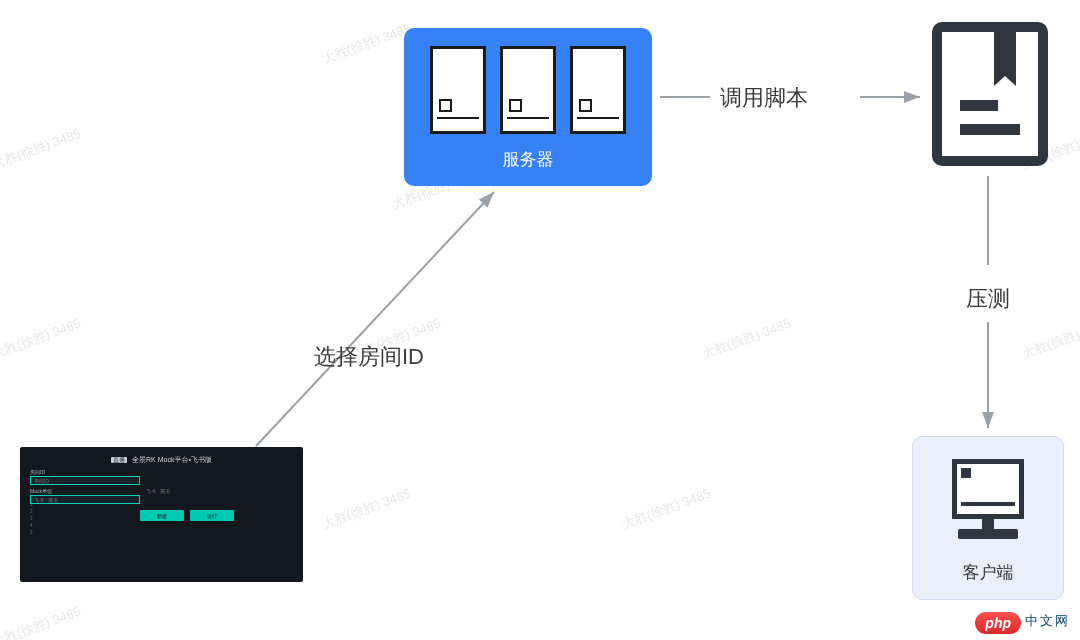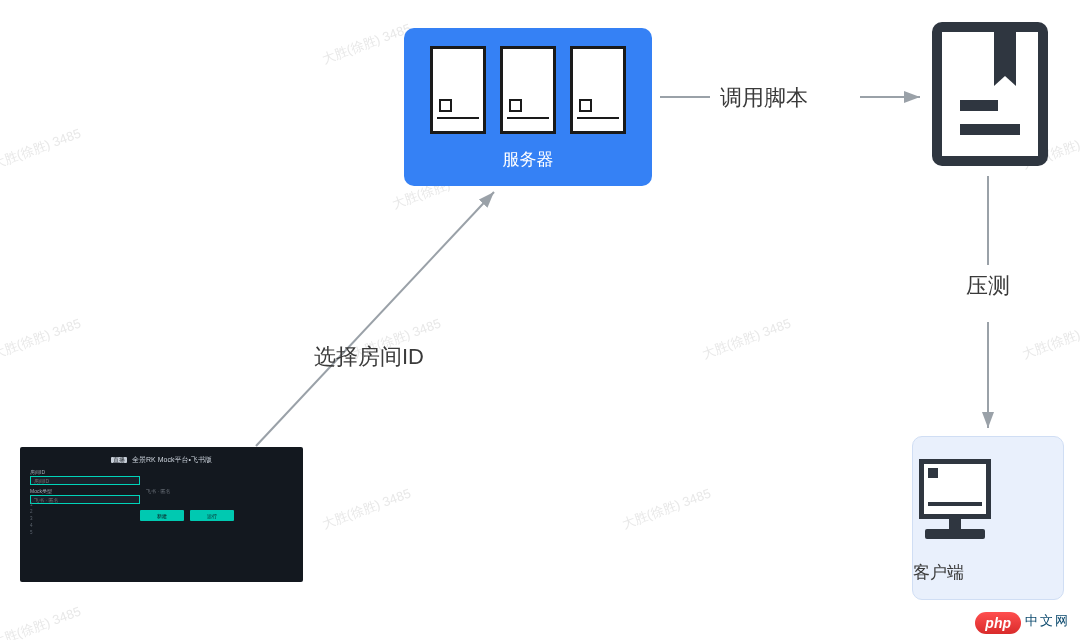--- a/index.html
+++ b/index.html
@@ -113,21 +113,21 @@
     position: absolute;
     left: 912px;
     top: 436px;
     width: 152px;
     height: 164px;
     background: #e9f0fc;
     border: 1px solid #d0def4;
     border-radius: 10px;
     display: flex;
     flex-direction: column;
-    align-items: flex-start;
+    align-items: center;
     padding-top: 20px;
   }
   .computer-icon {
     position: relative;
     width: 84px;
     height: 84px;
   }
   .monitor-outer {
     position: absolute;
     left: 6px; top: 2px;
@@ -351,18 +351,18 @@
 <svg class="arrow" style="left:0; top:0; width:1080px; height:640px;">
   <line x1="660" y1="97" x2="710" y2="97" stroke="#9aa1a8" stroke-width="2"></line>
   <line x1="860" y1="97" x2="920" y2="97" stroke="#9aa1a8" stroke-width="2" marker-end="url(#ah)"></line>
 </svg>
 <div class="arrow-label" style="left:720px; top:83px;">调用脚本</div>
 
 <svg class="arrow" style="left:0; top:0; width:1080px; height:640px;">
   <line x1="988" y1="176" x2="988" y2="265" stroke="#9aa1a8" stroke-width="2"></line>
   <line x1="988" y1="322" x2="988" y2="428" stroke="#9aa1a8" stroke-width="2" marker-end="url(#ah)"></line>
 </svg>
-<div class="arrow-label" style="left:966px; top:271px;">压测</div>
+<div class="arrow-label" style="left:966px; top:284px;">压测</div>
 
 <div class="php-badge">
   <div class="php-pill">php</div>
   <div class="php-text">中文网</div>
 </div>
 
 </body></html>

